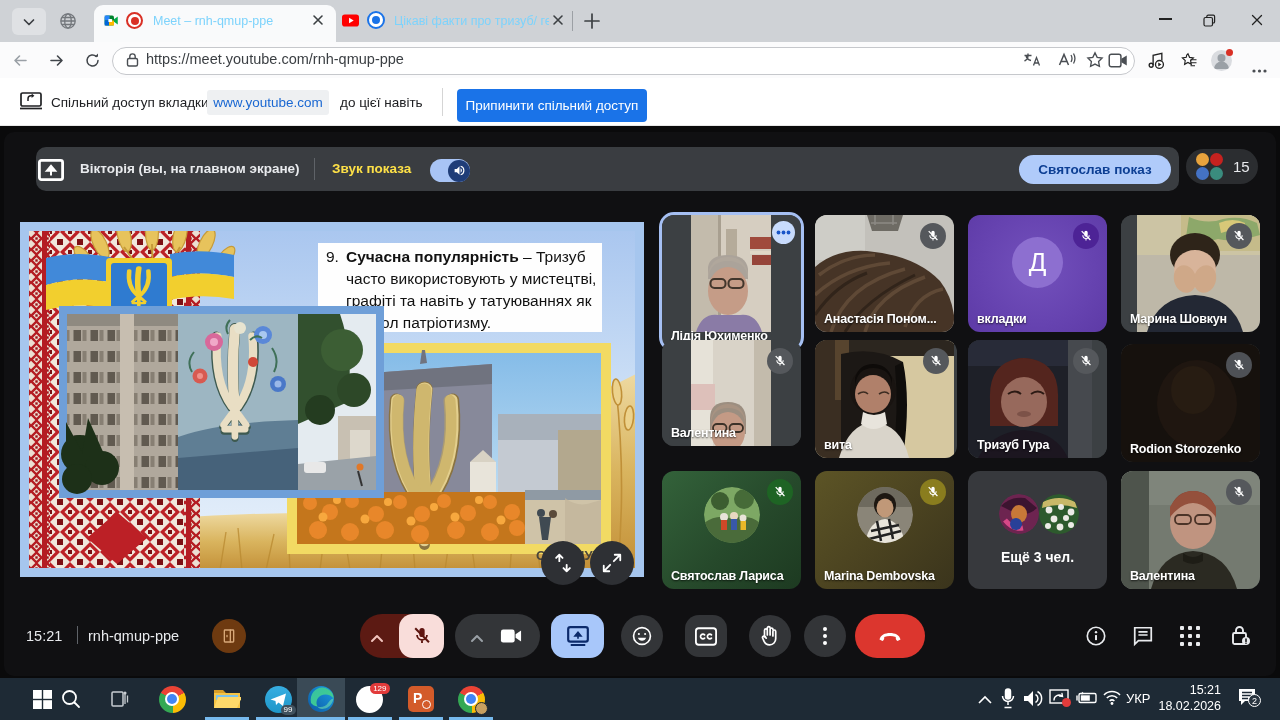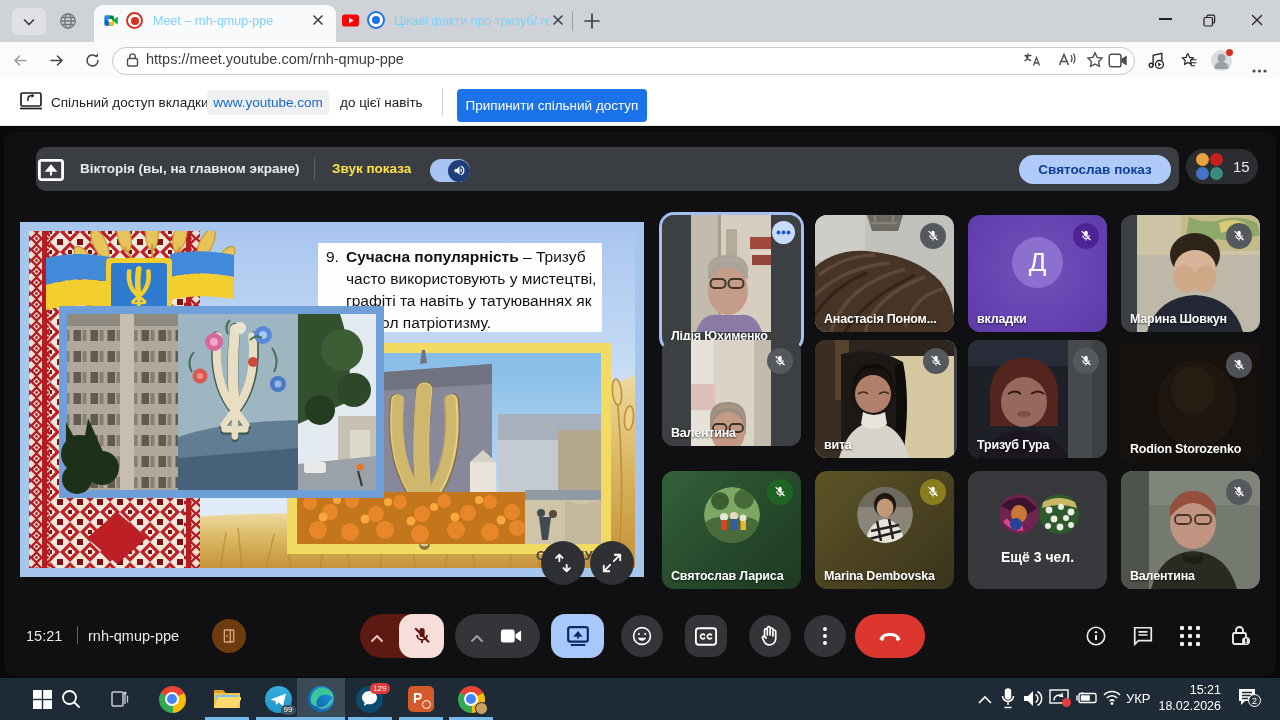--- a/index.html
+++ b/index.html
@@ -787,21 +787,21 @@
           <stop offset="0" stop-color="#35c1a5"></stop>
           <stop offset="1" stop-color="#47d185"></stop>
         </linearGradient>
       </defs>
       <circle cx="14" cy="14" r="13" fill="url(#eg1)"></circle>
       <path d="M4 18 C2 8 10 1.5 16 2.5 C23 3.5 27 9 26.5 13.5 C24 9.5 18 8.5 14 10.5 C9.5 13 8.5 17.5 10.5 21.5 C7.5 21 5 19.5 4 18 Z" fill="url(#eg2)"></path>
       <path d="M26.5 13.5 C26 17 24 20.5 20.5 22.5 C16 25 11.5 24 10.5 21.5 C14 23 19 21.5 21 18 C22.5 15.5 25 13 26.5 13.5 Z" fill="#7df0b0" opacity="0.5"></path>
     </svg>
   </div>
 <div class="tbi" style="left:354px">
-    <div style="width:27px;height:27px;border-radius:50%;background:#0c4a6e;position:relative">
+    <div style="width:27px;height:27px;border-radius:50%;background:#ffffff;position:relative">
       <svg style="position:absolute;left:6px;top:5px" width="15" height="16" viewBox="0 0 15 16" fill="#fff">
         <path d="M7.5 0C3.4 0 0 2.9 0 6.6c0 2 1 3.8 2.6 5L2 15l3.3-2c.7.2 1.4.3 2.2.3 4.1 0 7.5-2.9 7.5-6.6S11.6 0 7.5 0z"></path>
       </svg>
       <div style="position:absolute;right:-7px;top:-3px;background:#e23b3b;color:#fff;font-size:8px;border-radius:7px;padding:0 3px;line-height:11px">129</div>
     </div>
   </div>
 <div class="tbi" style="left:406px">
     <div style="width:26px;height:26px;border-radius:5px;background:#d35b2a;position:relative">
       <div style="position:absolute;left:5px;top:4px;color:#fff;font-size:14px;font-weight:bold">P</div>
       <div style="position:absolute;right:3px;bottom:3px;width:9px;height:9px;border:1.5px solid #fff;border-radius:50%"></div>

